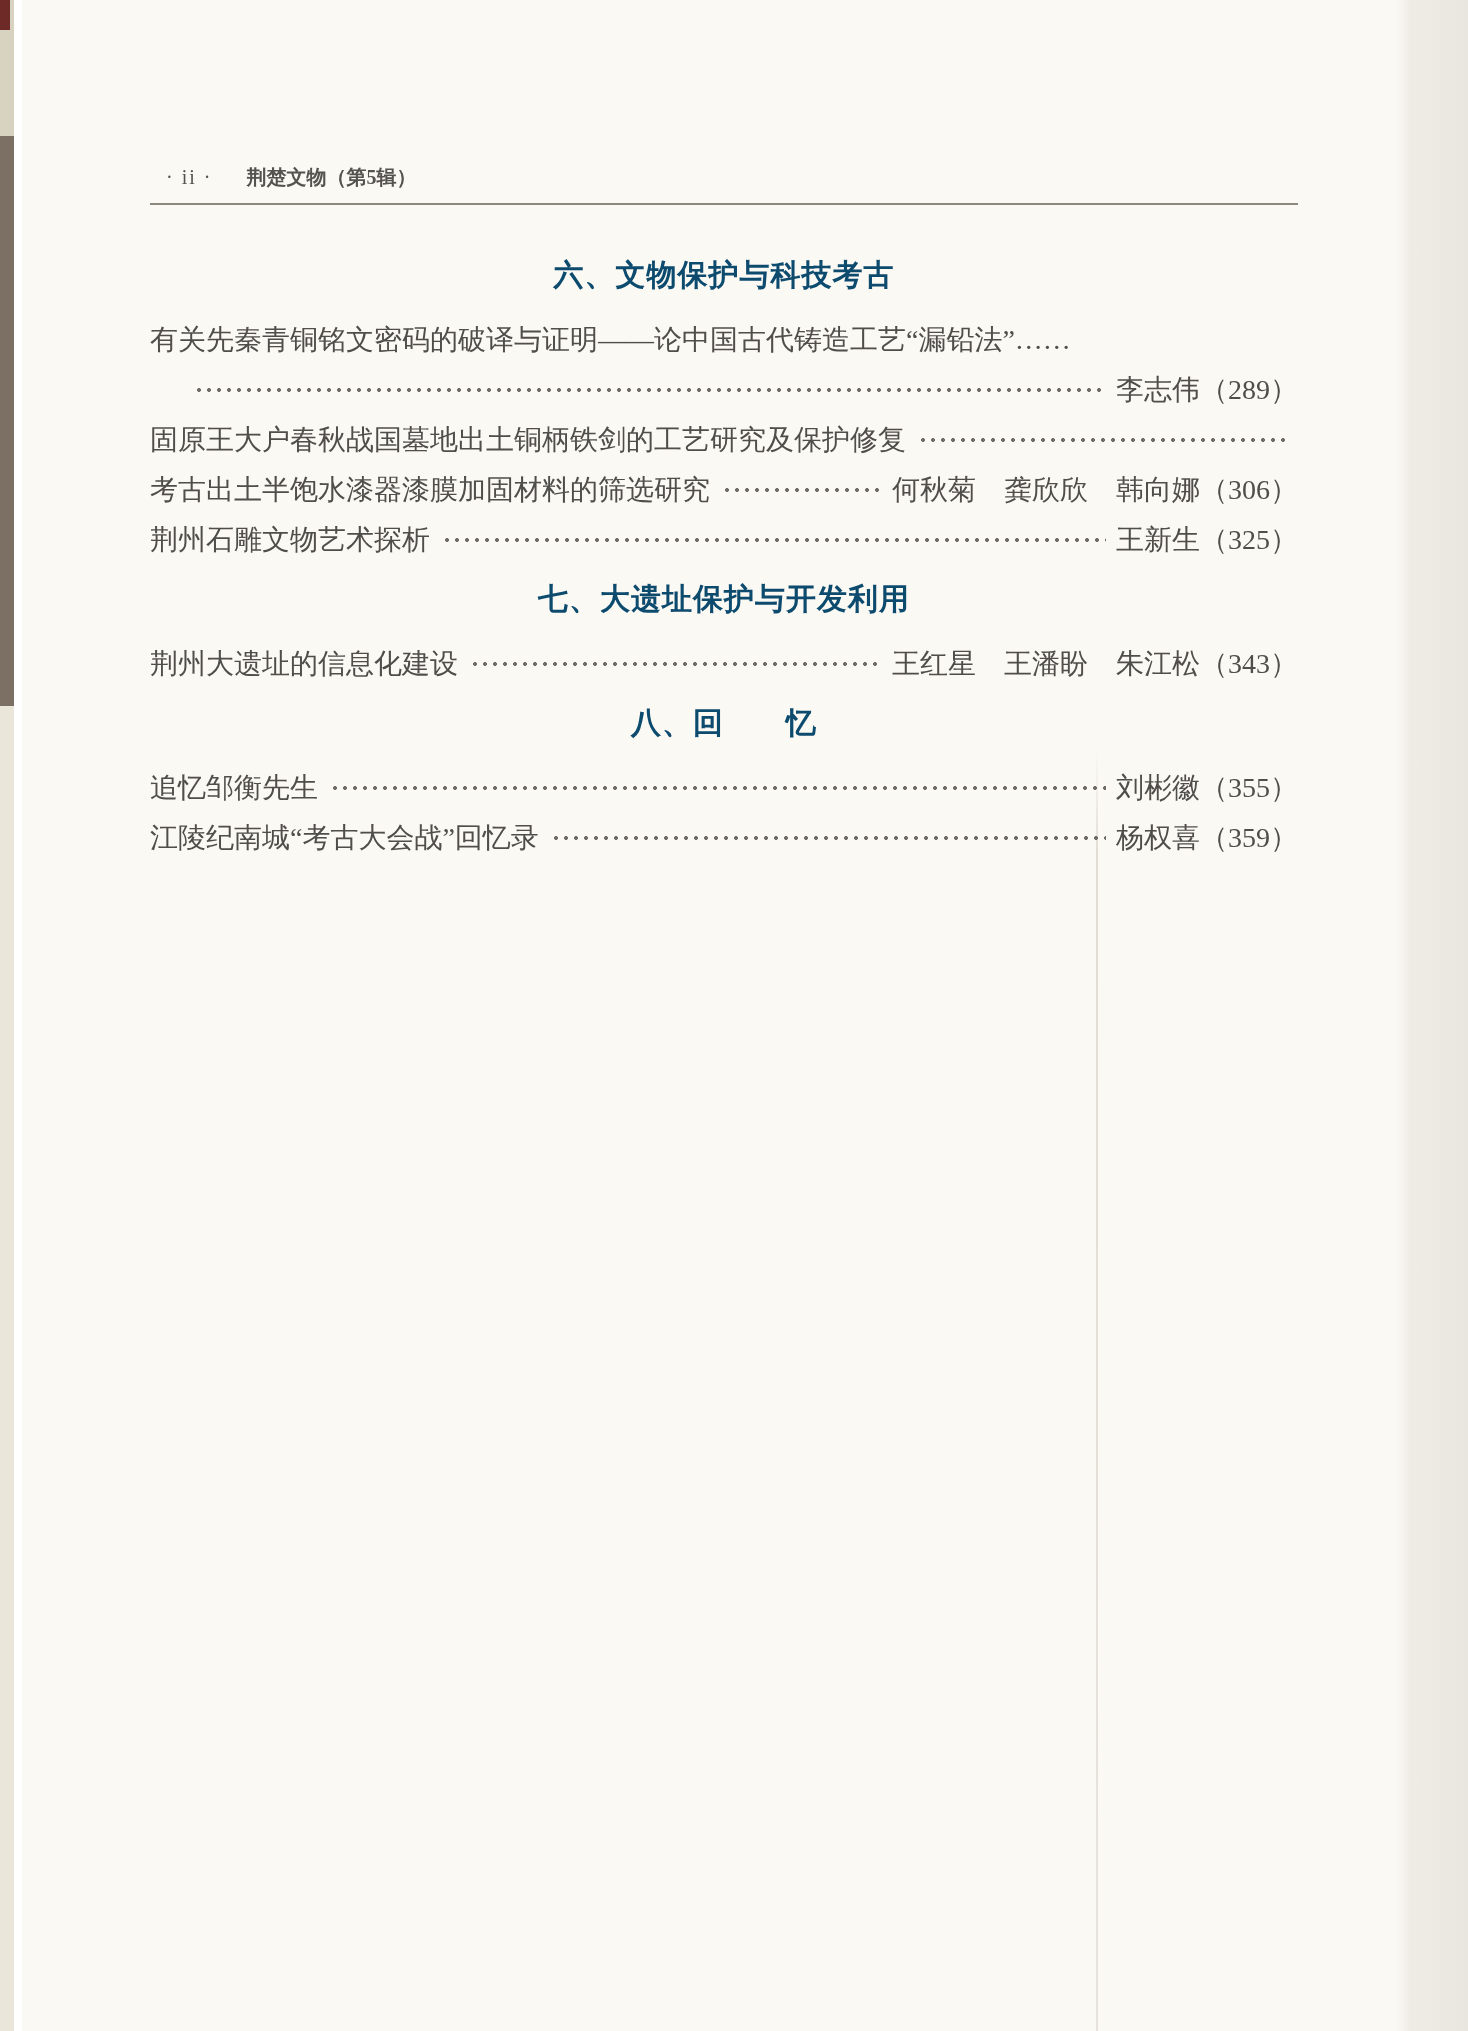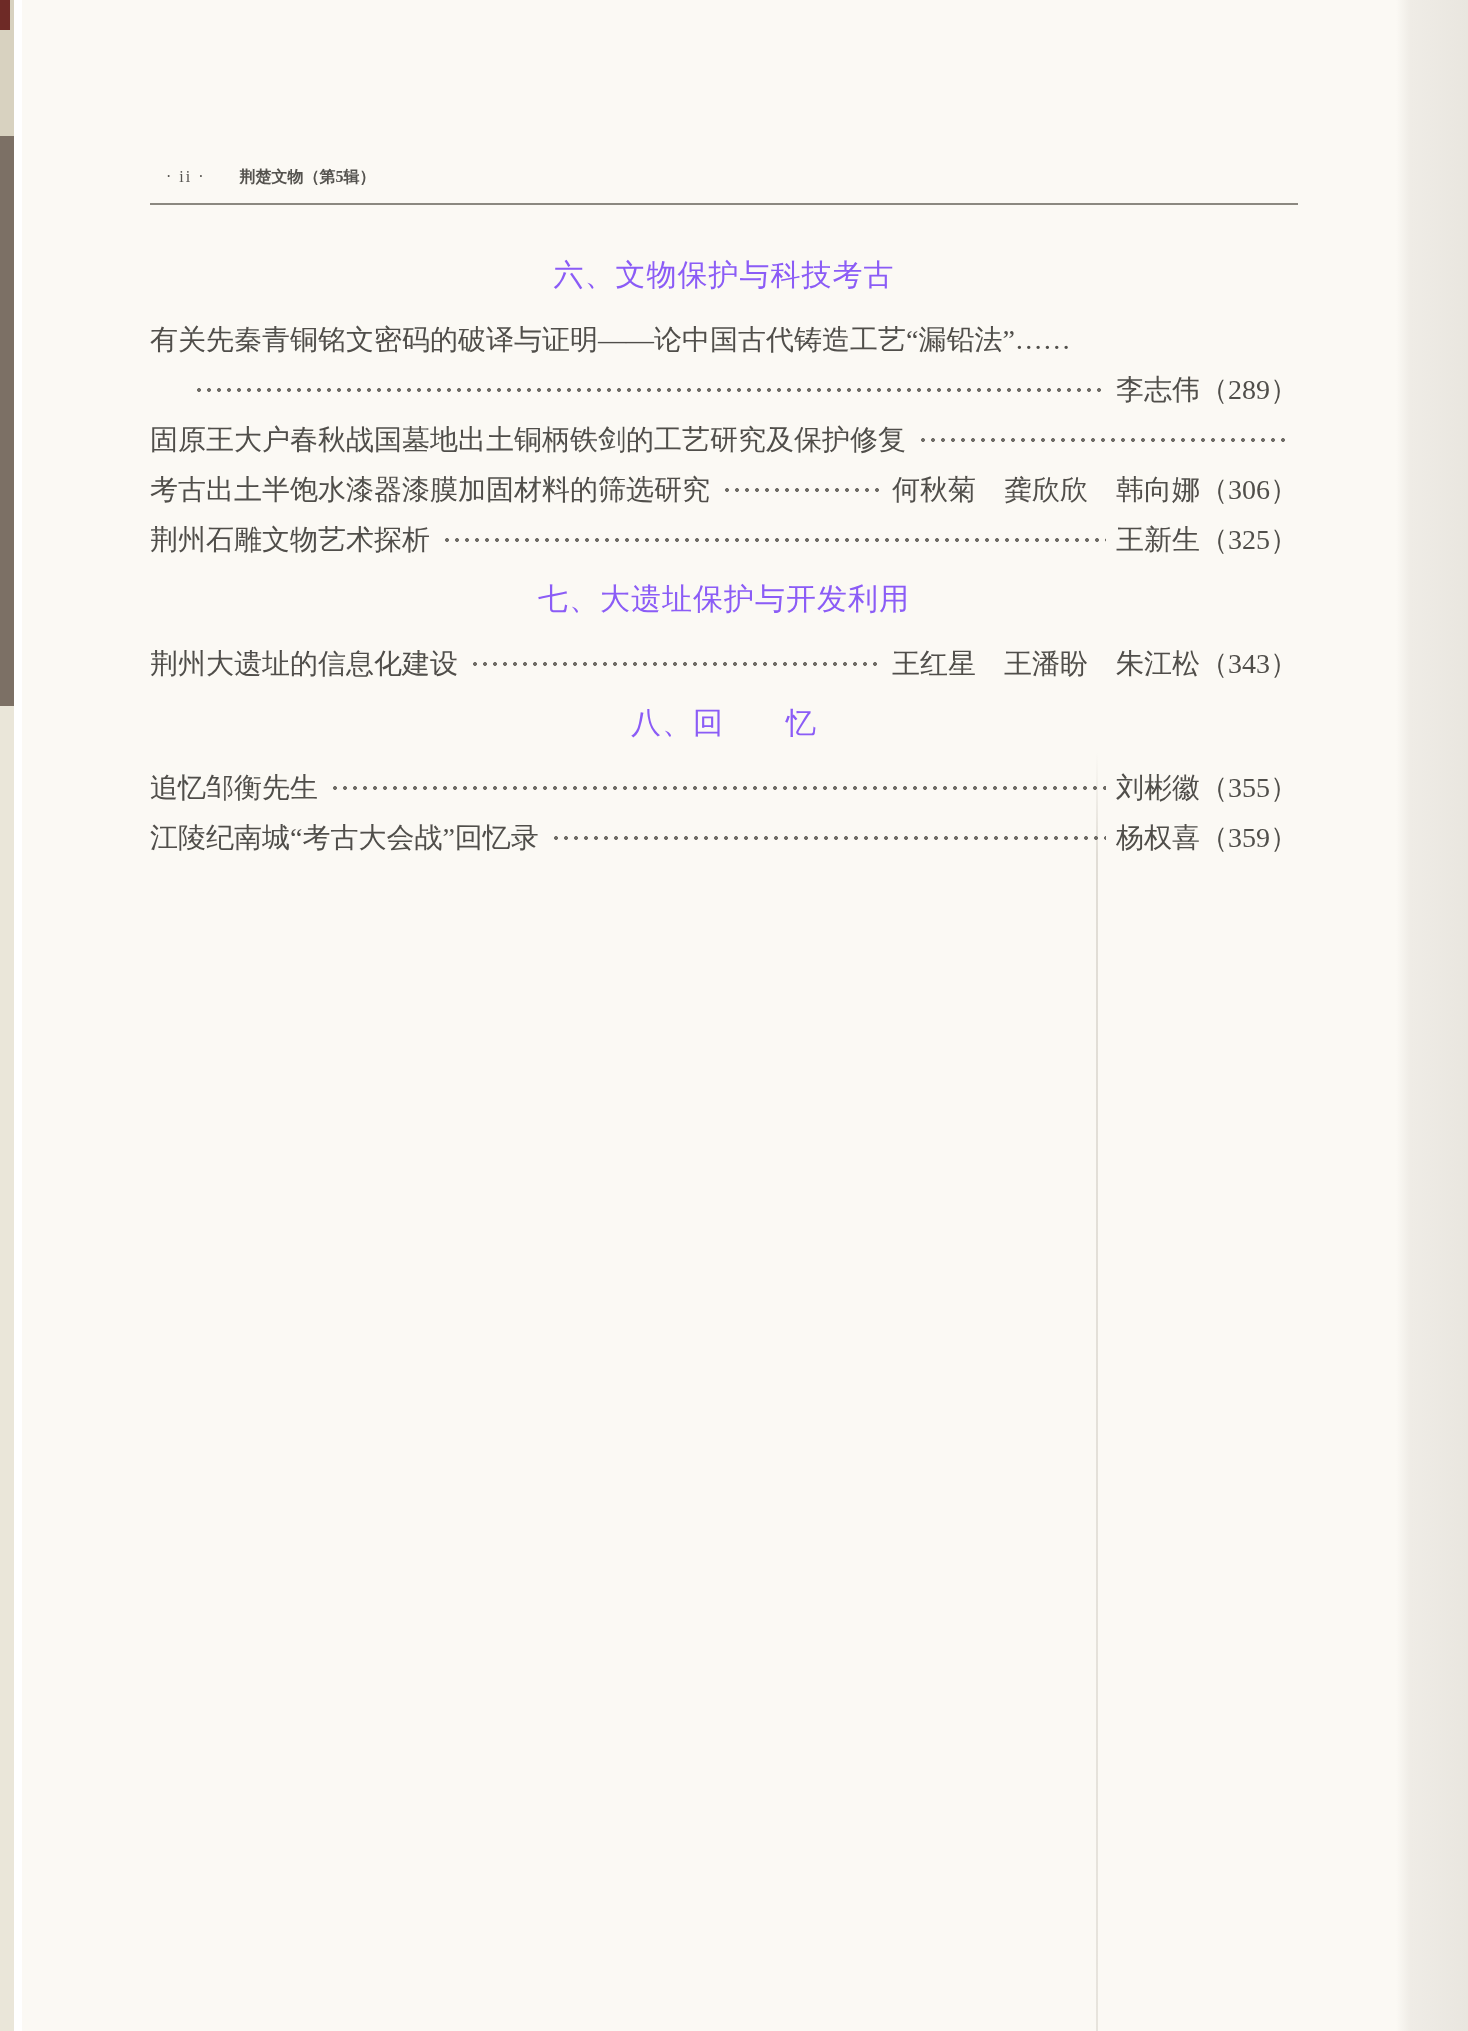--- a/index.html
+++ b/index.html
@@ -30,39 +30,39 @@
   
   .crease {
     position: absolute; left: 1096px; top: 752px; width: 2px; height: 1279px;
     background: linear-gradient(to bottom, rgba(185,179,167,0) 0%, rgba(185,179,167,0.40) 8%, rgba(185,179,167,0.30) 100%);
   }
 
   .content { position: absolute; left: 150px; top: 0; width: 1148px; }
 
   .running-header {
     margin-top: 162px;
-    font-size: 16px;
+    font-size: 20px;
     line-height: 30px;
     color: #55534f;
     display: flex;
     align-items: baseline;
   }
   .running-header .pageno-roman { margin-left: 16px; letter-spacing: 2px; }
   .running-header .book-title  { margin-left: 34px; font-weight: bold; }
 
   .header-rule { margin-top: 11px; height: 2px; background: #8b8880; }
 
   .sec-heading {
     margin: 14px 0 20px 0;
     font-family: "DejaVu Sans", "Liberation Sans", sans-serif;
-    font-weight: 400;
+    font-weight: 700;
     font-size: 30px;
     line-height: 40px;
     text-align: center;
-    color: #8b5cf6;
+    color: #0c4a6e;
     letter-spacing: 1px;
   }
   section:first-of-type .sec-heading { margin-top: 50px; }
 
   .rows { }
   .row {
     display: flex;
     align-items: baseline;
     font-size: 28px;
     line-height: 50px;

